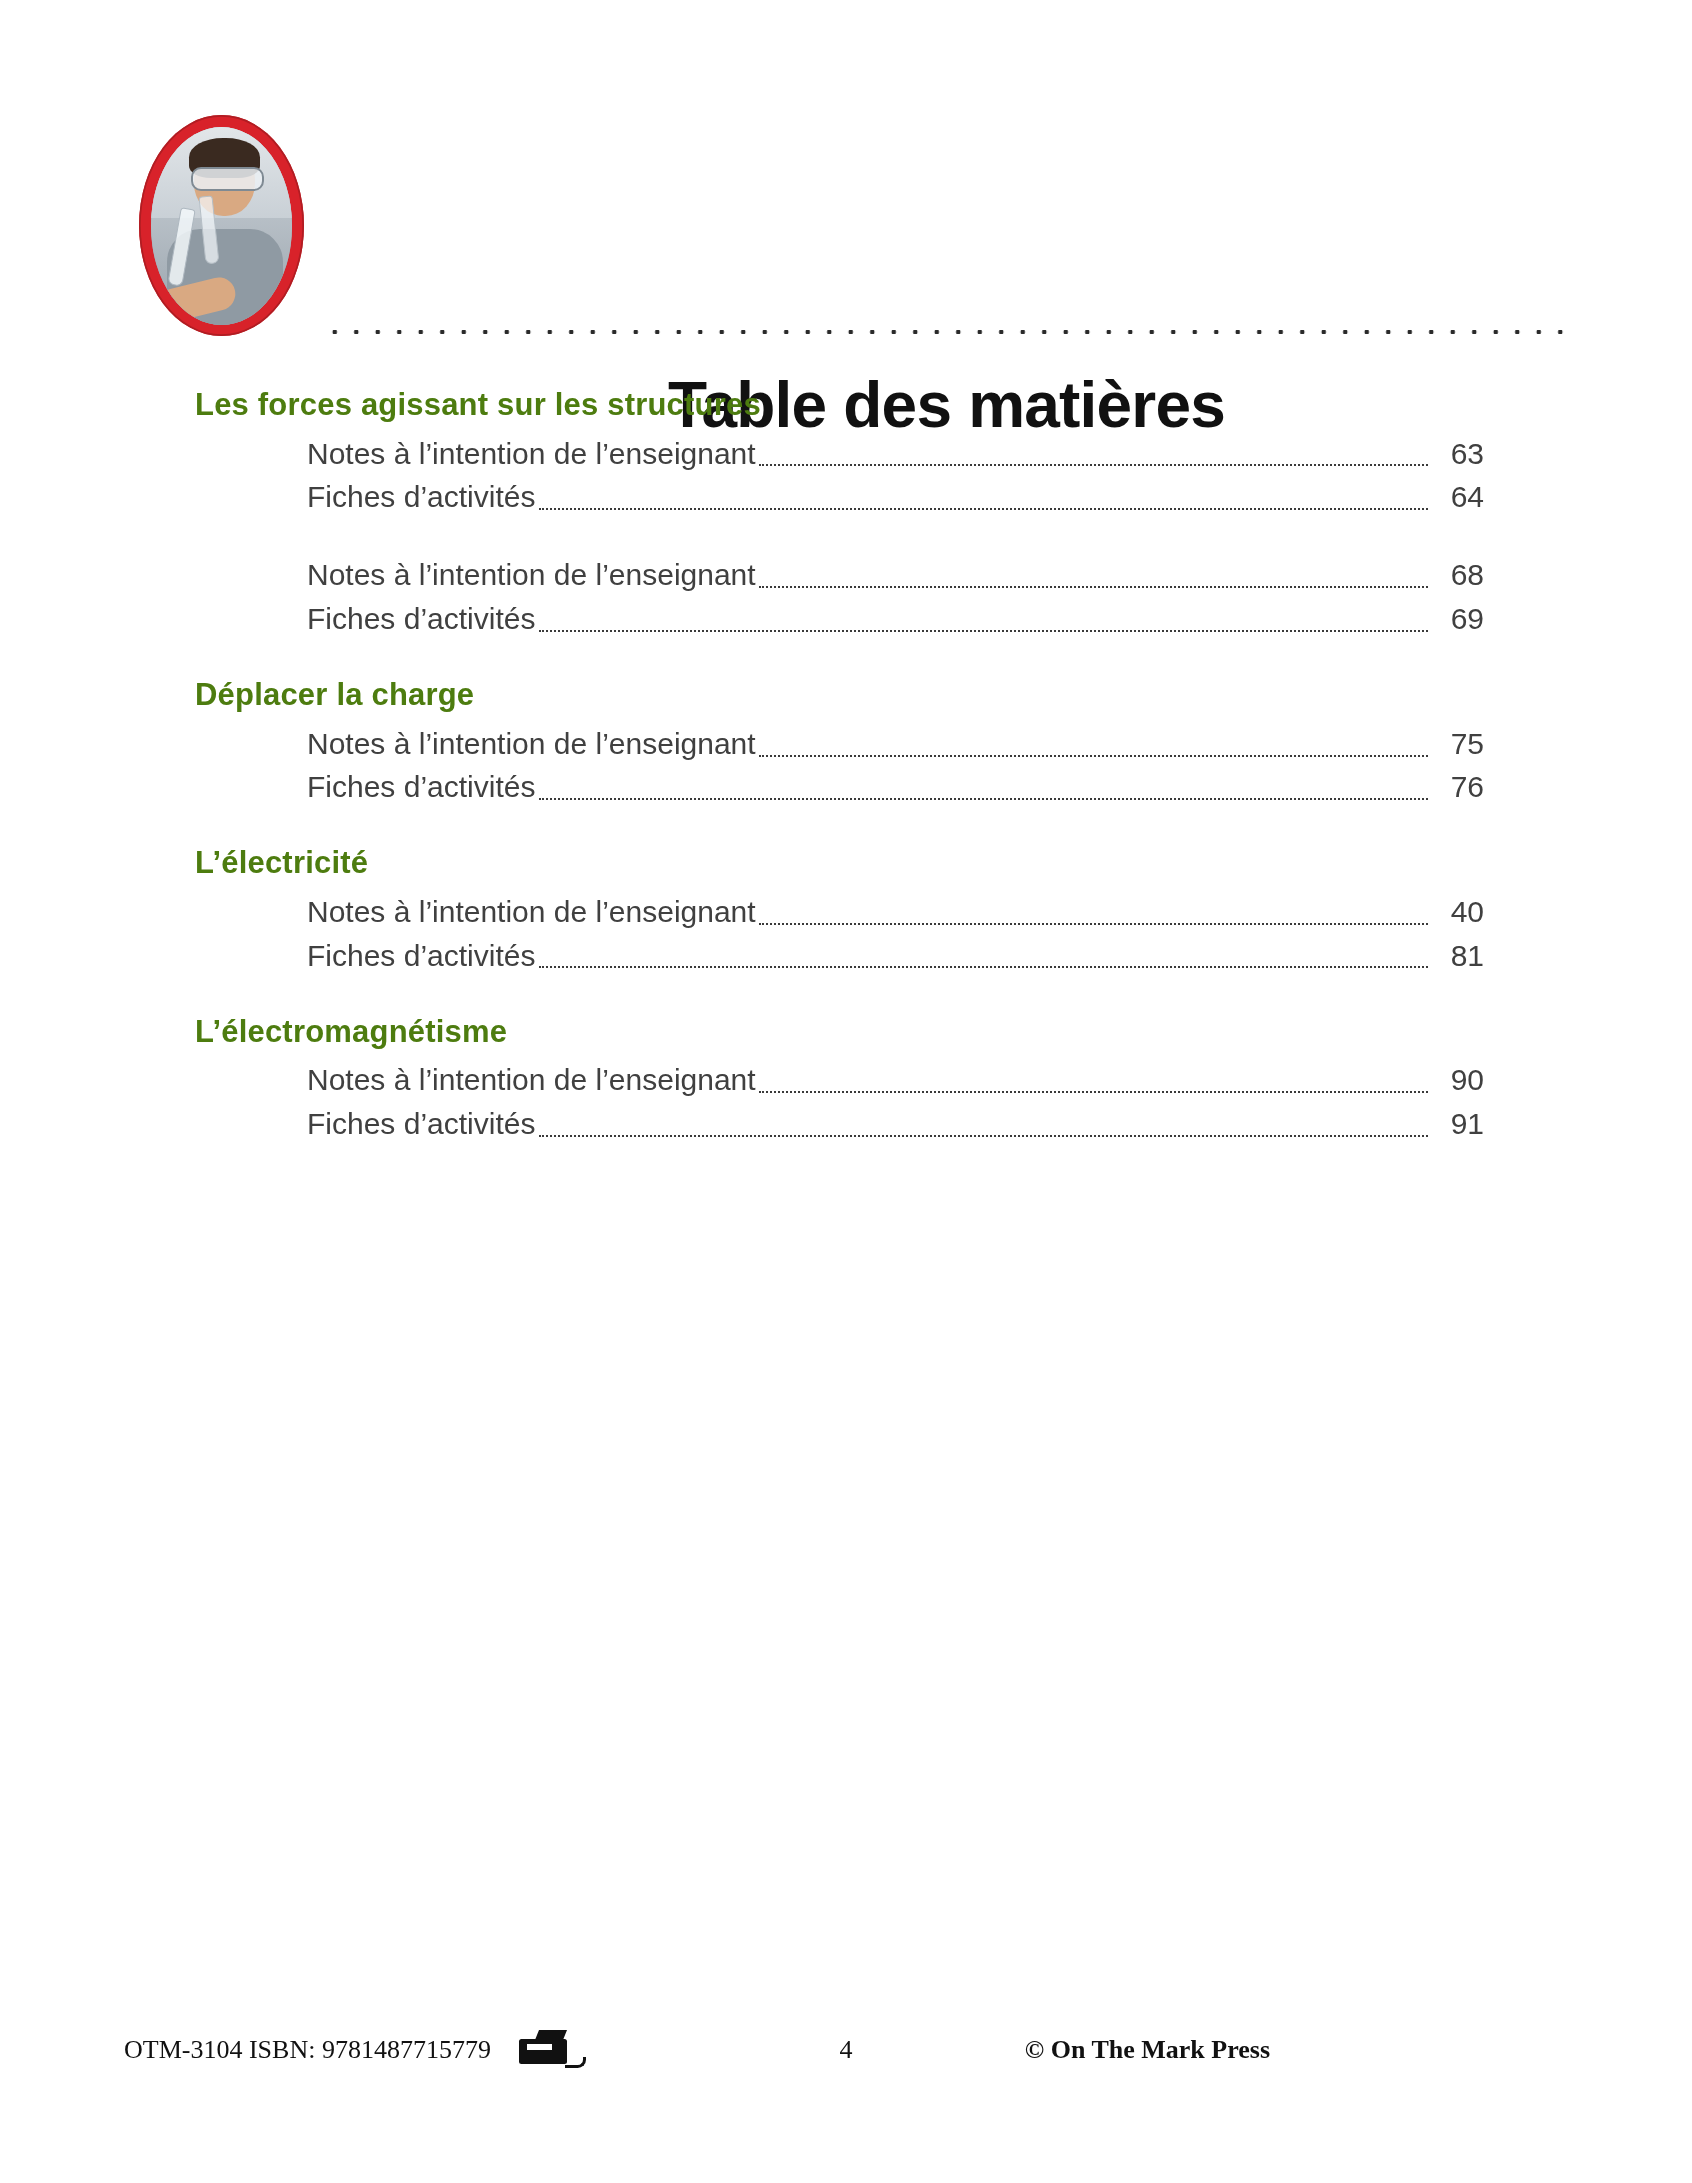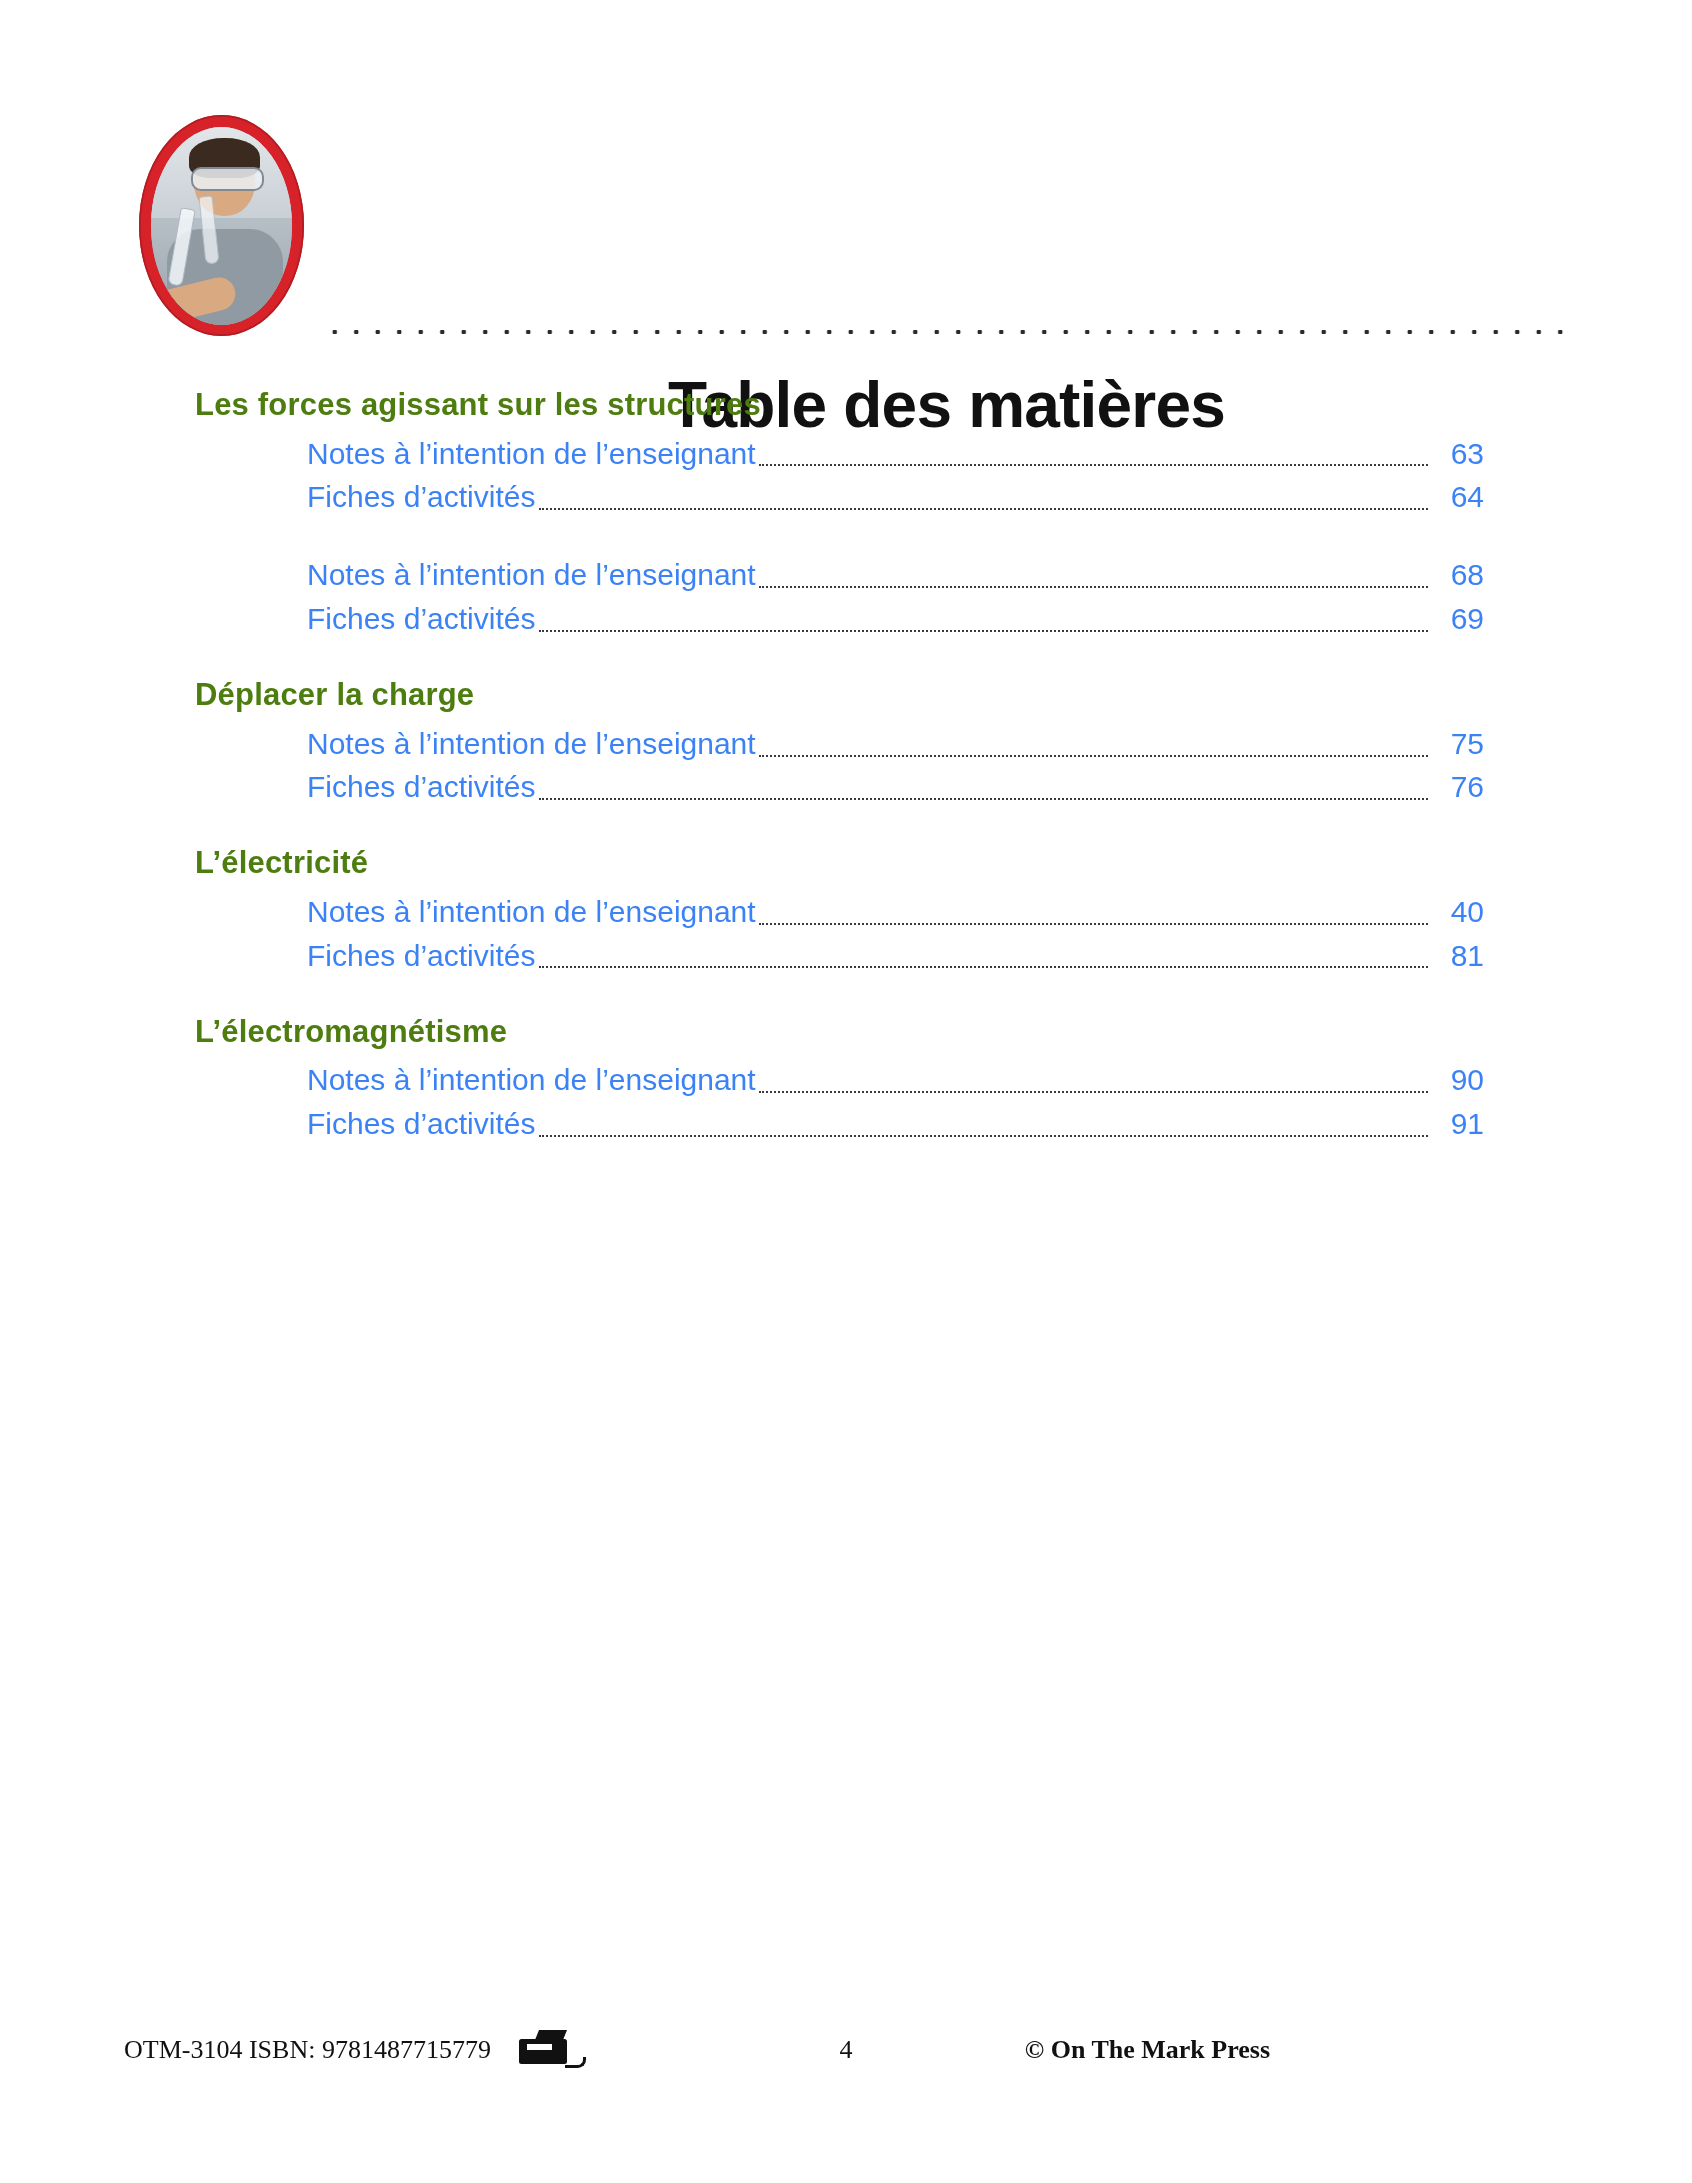--- a/index.html
+++ b/index.html
@@ -176,21 +176,21 @@
     color: #4d7c0f;
     letter-spacing: 0.2px;
     margin-bottom: 10.7px;
   }
 
   .entry {
     display: flex;
     align-items: flex-end;
     margin-left: 112px;
     font-size: 30px;
-    color: #3b82f6;
+    color: #404040;
     line-height: 1.34;
     margin-bottom: 3.3px;
   }
   .entry-label {
     white-space: nowrap;
   }
   .entry-dots {
     flex: 1 1 auto;
     margin: 0 5px 7.4px 3.3px;
     border-bottom: 2.5px dotted #3a3a3a;

